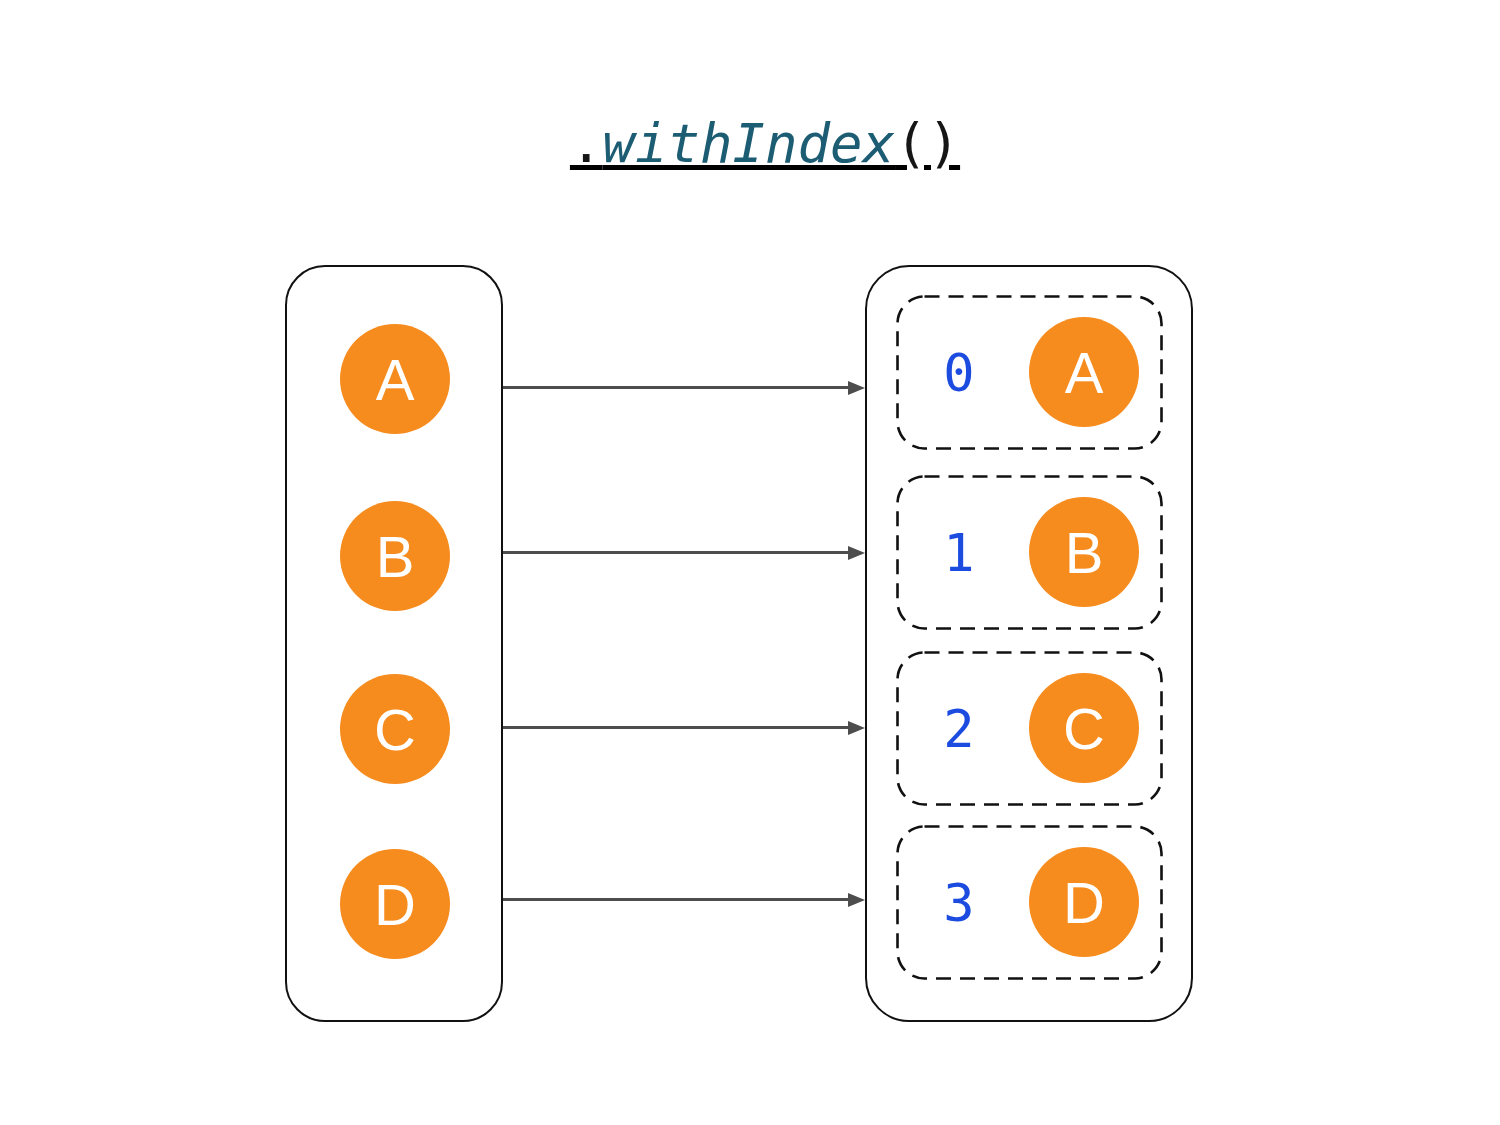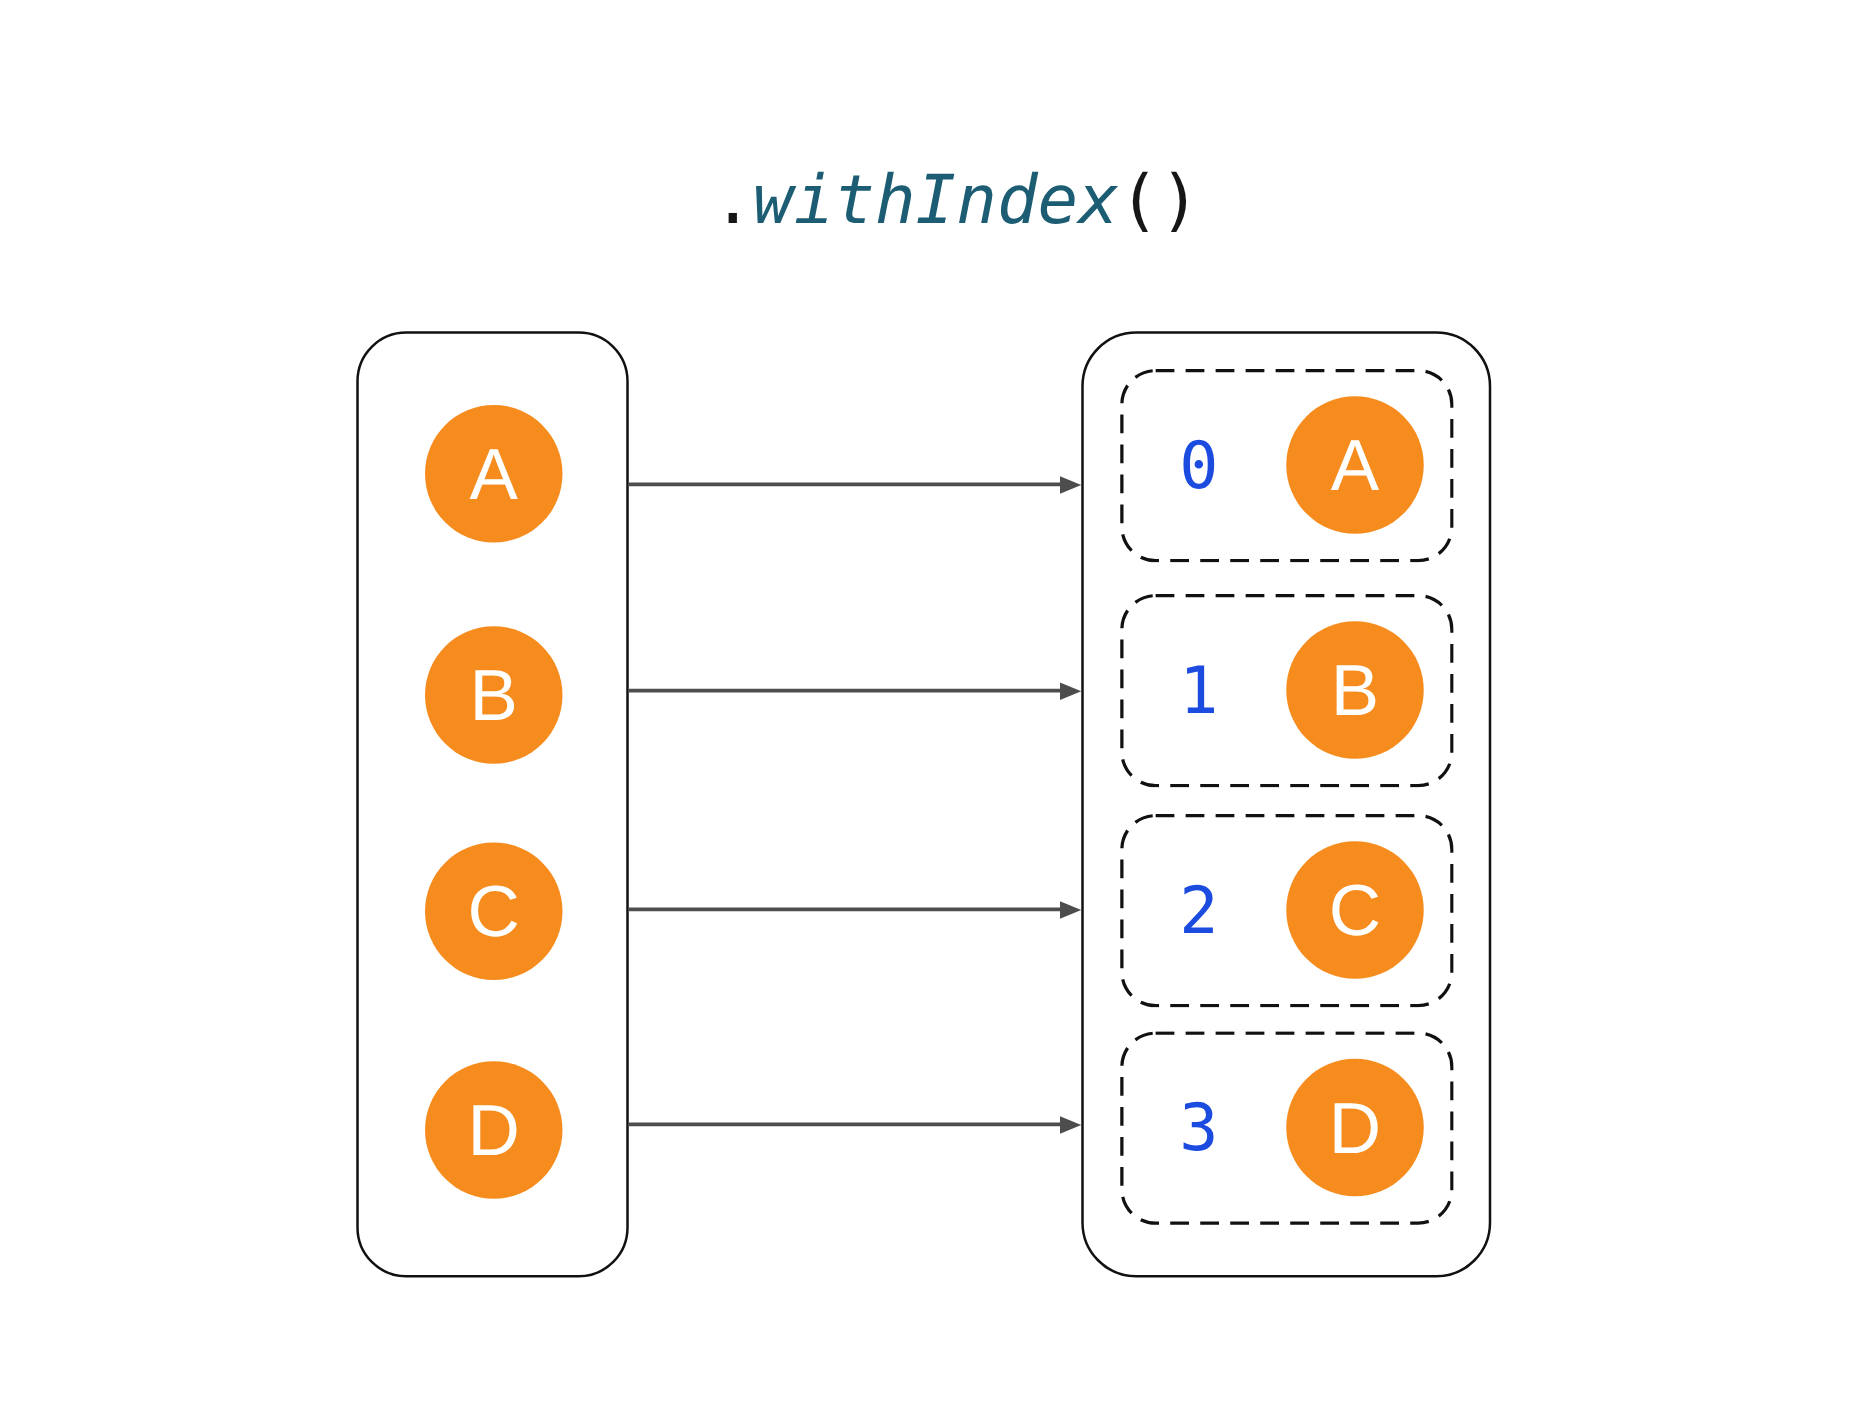--- a/index.html
+++ b/index.html
@@ -14,27 +14,28 @@
     position: relative;
     width: 1500px;
     height: 1125px;
     background: #ffffff;
     font-family: "Liberation Sans", sans-serif;
   }
 
   
   .title {
     position: absolute;
-    top: 128px;
+    top: 112px;
     left: 765px;
     transform: translateX(-50%);
     white-space: nowrap;
     font-family: "DejaVu Sans Mono", monospace;
     font-size: 54px;
     line-height: 64px;
+    text-decoration: underline;
   }
   .title .punct {
     color: #161616;
     font-style: normal;
   }
   .title .method {
     color: #1d5d73;
     font-style: italic;
   }
 

